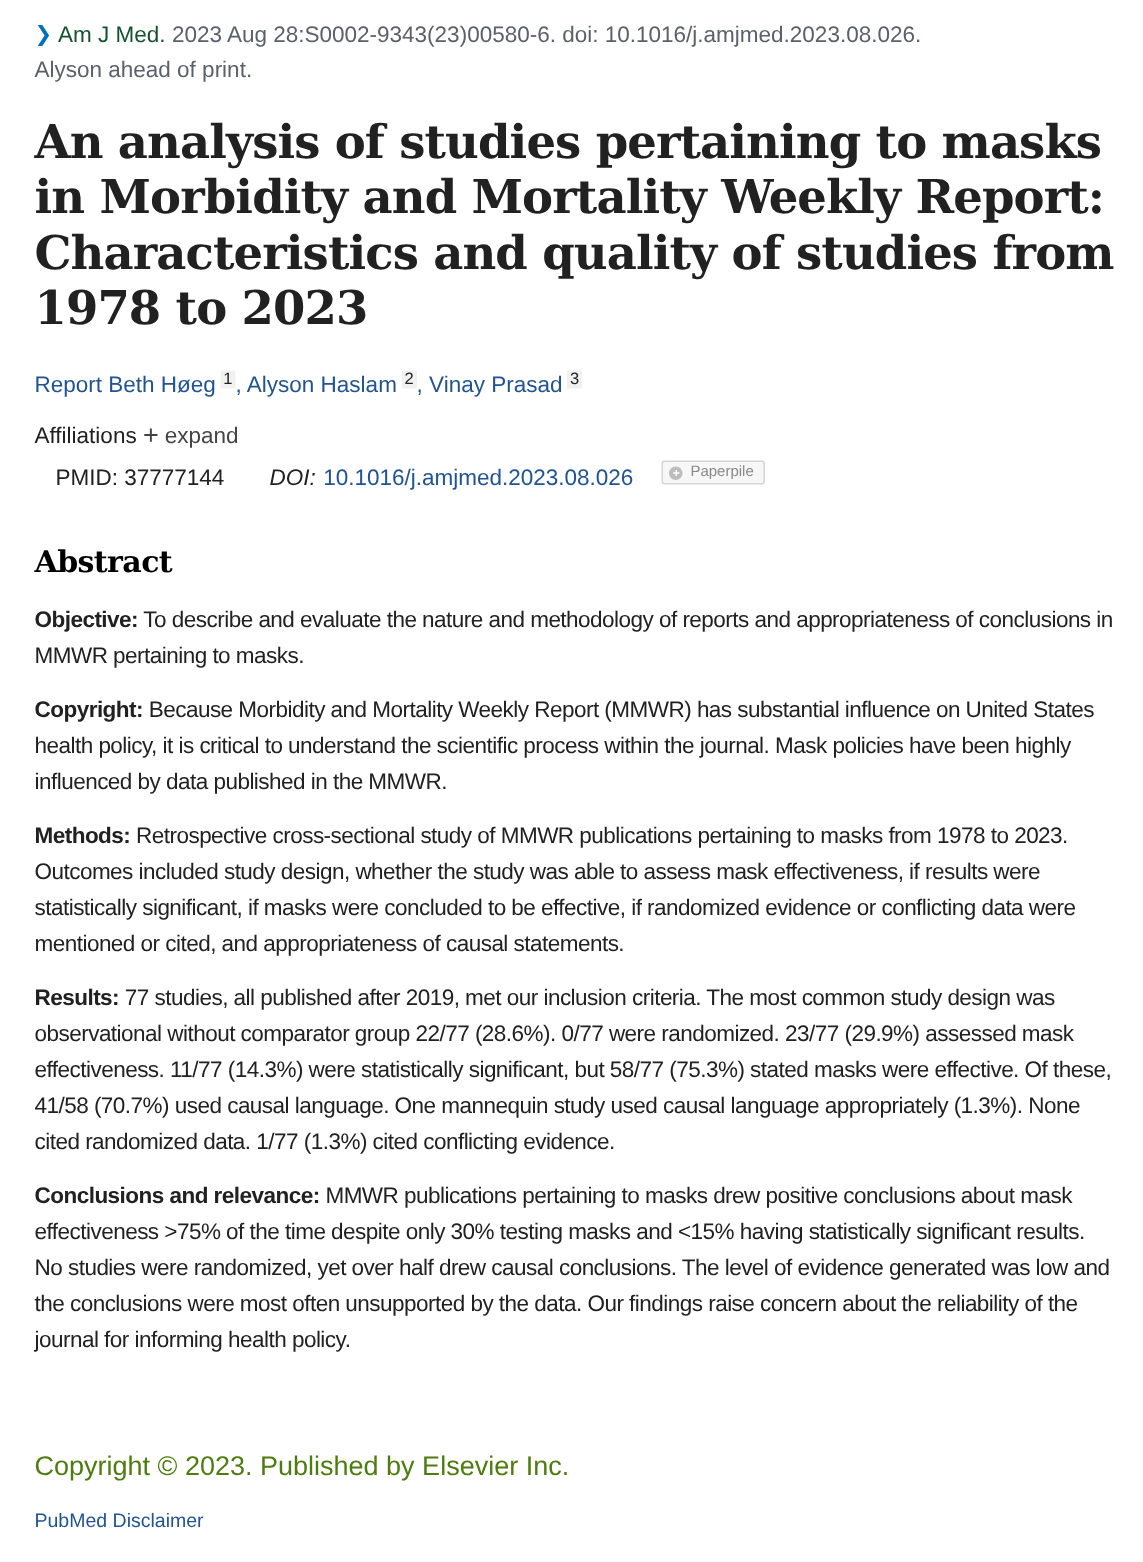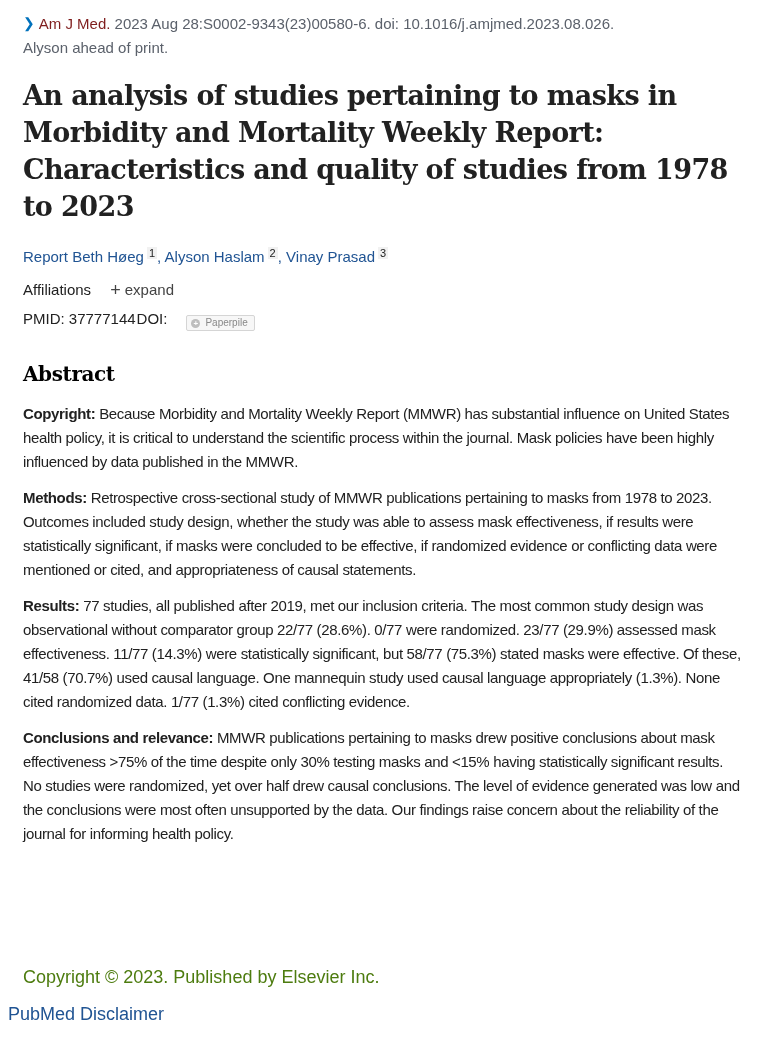--- a/index.html
+++ b/index.html
@@ -1,37 +1,37 @@
 <!DOCTYPE html>
 <html><head>
 <meta charset="utf-8">
 <style>
   html, body { margin: 0; padding: 0; background: #ffffff; }
   body { width: 762px; height: 1041px; overflow: hidden; position: relative; font-family: "Liberation Sans", sans-serif; color: #212121; }
   .citation { position: absolute; top: 12px; left: 23px; font-size: 15px; line-height: 23px; color: #5b616b; width: 700px; }
   .citation .chev { color: #0071bc; font-size: 14px; margin-right: 4px; display: inline-block; transform: translateY(-1px); }
-  .citation .journal { color: #7f1d1d; }
-  .title { position: absolute; top: 77px; left: 23px; width: 720px; font-family: "DejaVu Serif", serif; font-weight: bold; font-size: 27px; line-height: 37px; color: #212121; margin: 0; letter-spacing: -0.6px; }
+  .citation .journal { color: #14532d; }
+  .title { position: absolute; top: 77px; left: 23px; width: 720px; font-family: "DejaVu Serif", serif; font-weight: bold; font-size: 31px; line-height: 37px; color: #212121; margin: 0; letter-spacing: -0.6px; }
   .authors { position: absolute; top: 241px; left: 23px; font-size: 15px; color: #205493; line-height: 24px; }
   .authors a { color: #205493; text-decoration: none; }
   .authors sup { font-size: 11px; color: #212121; background: #f1f1f1; padding: 0 2px; margin-left: 3px; vertical-align: 5px; }
   .affil { position: absolute; top: 278px; left: 23px; font-size: 15px; line-height: 24px; color: #212121; }
-  .affil .expand { color: #444; margin-left: 15px; cursor: pointer; }
+  .affil .expand { color: #444; margin-left: 0; cursor: pointer; }
   .affil .plus { font-size: 18px; margin-right: 4px; vertical-align: -1px; }
-  .ids { position: absolute; top: 307px; left: 23px; font-size: 15px; line-height: 24px; color: #212121; display: flex; align-items: flex-end; }
-  .ids .doi-label { margin-left: 1px; }
+  .ids { position: absolute; top: 307px; left: 37px; font-size: 15px; line-height: 24px; color: #212121; display: flex; align-items: flex-start; }
+  .ids .doi-label { margin-left: 30px; font-style: italic; }
   .ids a { color: #205493; text-decoration: none; margin-left: 5px; }
   .paperpile { margin-left: 19px; border: 1px solid #d5d5d5; background: #f7f7f7; font-size: 10px; color: #888; padding: 1px 6px 1px 4px; height: 12px; line-height: 12px; display: inline-flex; align-items: center; border-radius: 2px; }
   .paperpile .pp-icon { width: 9px; height: 9px; border-radius: 50%; background: #bdbdbd; color: #fff; font-size: 8px; line-height: 9px; text-align: center; margin-right: 5px; font-weight: bold; }
   .abs-heading { position: absolute; top: 362px; left: 23px; font-family: "DejaVu Serif", serif; font-size: 20px; color: #000000; margin: 0; letter-spacing: -0.4px; }
   .abstract { position: absolute; top: 402px; left: 23px; width: 720px; }
   .abstract p { margin: 0 0 12px 0; font-size: 15px; line-height: 24px; color: #212121; letter-spacing: -0.35px; }
   .abstract p b { font-weight: bold; }
   .copyright { position: absolute; top: 967px; left: 23px; font-size: 18px; line-height: 20px; color: #4d7c0f; }
-  .disclaimer { position: absolute; top: 1004px; left: 8px; font-size: 18px; line-height: 20px; color: #205493; text-decoration: none; text-align: center; }
+  .disclaimer { position: absolute; top: 1004px; left: 23px; font-size: 13px; line-height: 20px; color: #205493; text-decoration: none; text-align: center; }
 </style>
 </head>
 <body>
 
 <div class="citation">
   <span class="chev">❯</span><a class="journal">Am J Med.</a><span> 2023 Aug 28:S0002-9343(23)00580-6. doi: 10.1016/j.amjmed.2023.08.026.</span><br>
   <span>Alyson ahead of print.</span>
 </div>
 
 <h1 class="title">An analysis of studies pertaining to masks in Morbidity and Mortality Weekly Report: Characteristics and quality of studies from 1978 to 2023</h1>
@@ -43,29 +43,31 @@
 </div>
 
 <div class="affil">
   <span>Affiliations</span>
   <span class="expand"><span class="plus">+</span><span>expand</span></span>
 </div>
 
 <div class="ids">
   <span>PMID:</span>&nbsp;<span>37777144</span>
   <span class="doi-label">DOI:</span>
+  <a>10.1016/j.amjmed.2023.08.026</a>
   <span class="paperpile">
       <span class="pp-icon">+</span>
       <span>Paperpile</span>
     </span>
 </div>
 
 <h2 class="abs-heading">Abstract</h2>
 
 <div class="abstract">
+  <p><b>Objective:</b><span> To describe and evaluate the nature and methodology of reports and appropriateness of conclusions in MMWR pertaining to masks.</span></p>
   <p><b>Copyright:</b><span> Because Morbidity and Mortality Weekly Report (MMWR) has substantial influence on United States health policy, it is critical to understand the scientific process within the journal. Mask policies have been highly influenced by data published in the MMWR.</span></p>
   <p><b>Methods:</b><span> Retrospective cross-sectional study of MMWR publications pertaining to masks from 1978 to 2023. Outcomes included study design, whether the study was able to assess mask effectiveness, if results were statistically significant, if masks were concluded to be effective, if randomized evidence or conflicting data were mentioned or cited, and appropriateness of causal statements.</span></p>
   <p><b>Results:</b><span> 77 studies, all published after 2019, met our inclusion criteria. The most common study design was observational without comparator group 22/77 (28.6%). 0/77 were randomized. 23/77 (29.9%) assessed mask effectiveness. 11/77 (14.3%) were statistically significant, but 58/77 (75.3%) stated masks were effective. Of these, 41/58 (70.7%) used causal language. One mannequin study used causal language appropriately (1.3%). None cited randomized data. 1/77 (1.3%) cited conflicting evidence.</span></p>
   <p><b>Conclusions and relevance:</b><span> MMWR publications pertaining to masks drew positive conclusions about mask effectiveness &gt;75% of the time despite only 30% testing masks and &lt;15% having statistically significant results. No studies were randomized, yet over half drew causal conclusions. The level of evidence generated was low and the conclusions were most often unsupported by the data. Our findings raise concern about the reliability of the journal for informing health policy.</span></p>
 </div>
 
 <div class="copyright">Copyright © 2023. Published by Elsevier Inc.</div>
 <a class="disclaimer">PubMed Disclaimer</a>
 
 </body></html>

